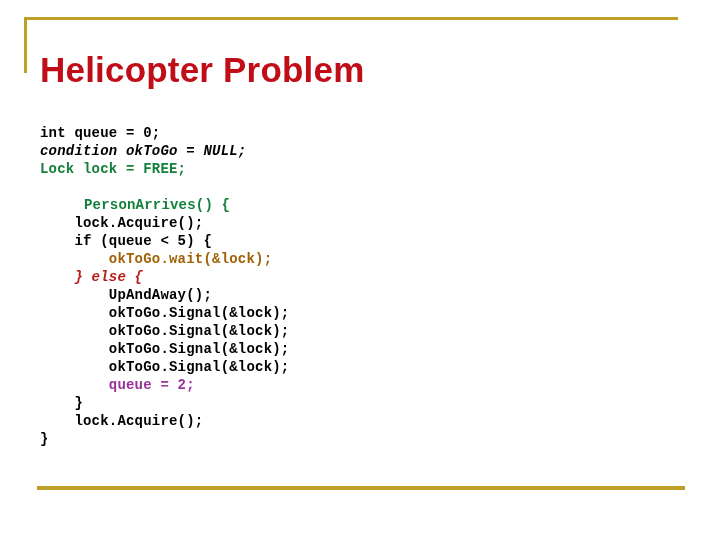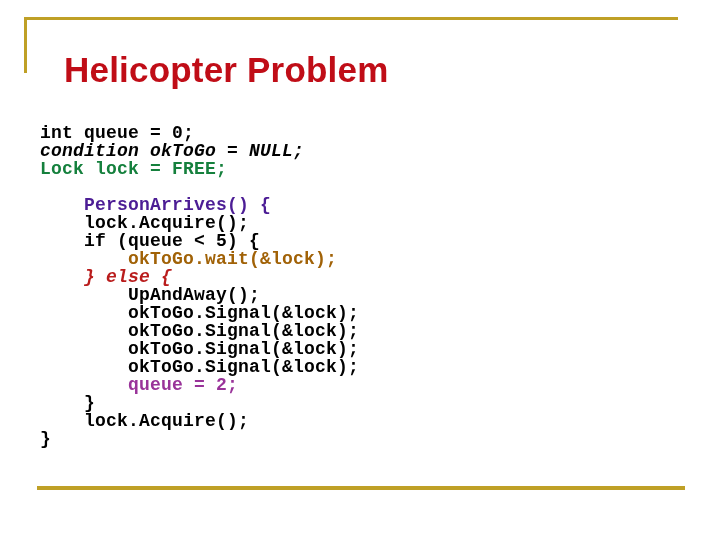--- a/index.html
+++ b/index.html
@@ -53,33 +53,32 @@
   #slide-title {
     position: absolute;
     left: 40px;
     top: 27px;
     font-family: "Liberation Sans", sans-serif;
     font-size: 35px;
     font-weight: bold;
     color: #c00d17;
     letter-spacing: 0.2px;
     white-space: nowrap;
-    margin-left: 24px;
   }
 
   
   #code-block {
     position: absolute;
     left: 40px;
     top: 124px;
     width: 600px;
   }
   .code-line {
     font-family: "Liberation Mono", "DejaVu Sans Mono", monospace;
-    font-size: 18px;
+    font-size: 14px;
     font-weight: bold;
     line-height: 18px;
     height: 18px;
     color: #000000;
     white-space: pre;
     letter-spacing: 0.2px;
   }
   .code-line.blank {
     height: 18px;
   }
@@ -94,21 +93,21 @@
   <div id="title-rule-top" style="background: rgb(191, 160, 38);"></div>
   <div id="title-rule-left" style="background: rgb(191, 160, 38);"></div>
 
   <h1 id="slide-title" style="color: rgb(192, 13, 23);">Helicopter Problem</h1>
 
   <div id="code-block">
       <div class="code-line c-black" style="color: rgb(0, 0, 0);">int queue = 0;</div>
       <div class="code-line c-black" style="color: rgb(0, 0, 0); font-style: italic;">condition okToGo = NULL;</div>
       <div class="code-line c-black" style="color: #15803d;">Lock lock = FREE;</div>
       <div class="code-line c-black blank" style="color: rgb(0, 0, 0);">&nbsp;</div>
-      <div class="code-line c-purple" style="color: #4c1d95; padding-left: 44px;">PersonArrives() {</div>
+      <div class="code-line c-purple" style="color: #15803d; padding-left: 44px;">PersonArrives() {</div>
       <div class="code-line c-black" style="color: rgb(0, 0, 0);">    lock.Acquire();</div>
       <div class="code-line c-black" style="color: rgb(0, 0, 0);">    if (queue &lt; 5) {</div>
       <div class="code-line c-black" style="color: #a16207;">        okToGo.wait(&amp;lock);</div>
       <div class="code-line c-black" style="color: #b91c1c; font-style: italic;">    } else {</div>
       <div class="code-line c-black" style="color: rgb(0, 0, 0);">        UpAndAway();</div>
       <div class="code-line c-black" style="color: rgb(0, 0, 0);">        okToGo.Signal(&amp;lock);</div>
       <div class="code-line c-black" style="color: rgb(0, 0, 0);">        okToGo.Signal(&amp;lock);</div>
       <div class="code-line c-black" style="color: rgb(0, 0, 0);">        okToGo.Signal(&amp;lock);</div>
       <div class="code-line c-black" style="color: rgb(0, 0, 0);">        okToGo.Signal(&amp;lock);</div>
       <div class="code-line c-purple" style="color: rgb(153, 51, 153);">        queue = 2;</div>

